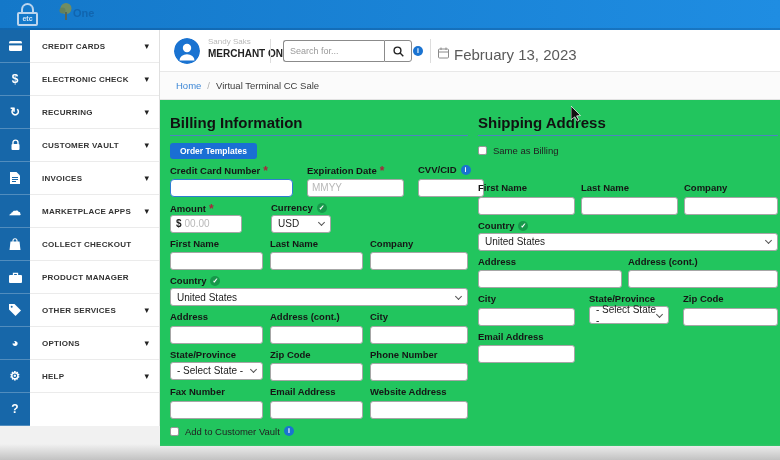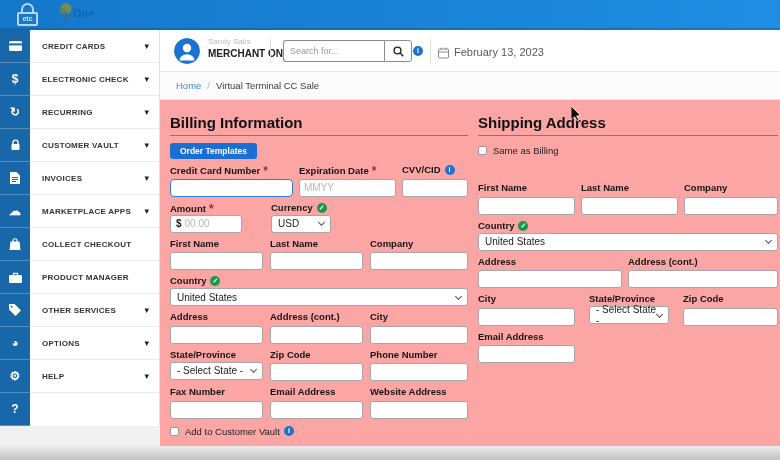--- a/index.html
+++ b/index.html
@@ -43,41 +43,41 @@
   .searchbox { position:absolute; left:123px; top:10px; display:flex; height:22px; }
   .searchbox input { width:101px; height:22px; border:1px solid #8b8b8b; border-right:none;
     border-radius:3px 0 0 3px; font-size:9px; padding:0 6px; color:#333; }
   .searchbox input::placeholder { color:#9a9a9a; }
   .search-btn { width:28px; height:22px; border:1px solid #8b8b8b; border-radius:0 3px 3px 0;
     background:#fff; display:flex; align-items:center; justify-content:center; cursor:pointer; }
   .info-dot { display:inline-block; width:10px; height:10px; border-radius:50%; background:#1a73d1;
     color:#fff; font-size:7px; line-height:10px; text-align:center; font-weight:700; font-style:normal; }
   .hdr-info { position:absolute; left:253px; top:16px; }
   .cal-ic { position:absolute; left:278px; top:15px; }
-  .hdr-date { position:absolute; left:294px; top:16px; font-size:11px; color:#5a5a5a; }
+  .hdr-date { position:absolute; left:294px; top:16px; font-size:15px; color:#5a5a5a; }
 
   
   .crumbs { position:absolute; left:160px; top:72px; width:620px; height:28px; background:#fbfbfb;
     border-bottom:1px solid #e3e3e3; display:flex; align-items:center; padding-left:16px; font-size:9.5px; }
   .crumb-home { color:#3d87d6; cursor:pointer; }
   .crumb-sep { color:#b0b0b0; margin:0 6px; }
   .crumb-cur { color:#3c3c3c; }
 
   
-  .content { position:absolute; left:160px; top:100px; width:620px; height:346px; background:#fca5a5; }
+  .content { position:absolute; left:160px; top:100px; width:620px; height:346px; background:#22c55e; }
   .col { position:absolute; top:14px; }
   .col-billing { left:10px; width:298px; }
   .col-shipping { left:318px; width:300px; }
   .sec-title { font-size:15px; font-weight:700; color:#111; padding-bottom:4px;
     border-bottom:1px solid #4d83c2; }
   .ot-btn { margin-top:7px; height:16px; padding:0 10px; background:#1a6fd4; color:#fff;
     border:none; border-radius:3px; font-size:8.5px; font-weight:700; font-family:inherit; cursor:pointer; }
 
   .frow { display:grid; margin-top:5px; }
-  .g-cc   { grid-template-columns:123px 97px 66px; column-gap:6px; }
+  .g-cc   { grid-template-columns:123px 97px 66px; column-gap:14px; }
   .g-amt  { grid-template-columns:72px 60px; column-gap:29px; }
   .g-3    { grid-template-columns:93px 93px 98px; column-gap:7px; }
   .g-full { grid-template-columns:298px; }
   .g-s3   { grid-template-columns:97px 97px 94px; column-gap:6px; }
   .g-sfull{ grid-template-columns:300px; }
   .g-s2   { grid-template-columns:144px 150px; column-gap:6px; }
   .g-scsz { grid-template-columns:97px 80px 95px; column-gap:14px; }
   .g-se   { grid-template-columns:97px; }
   .mt26 { margin-top:26px; }
 

